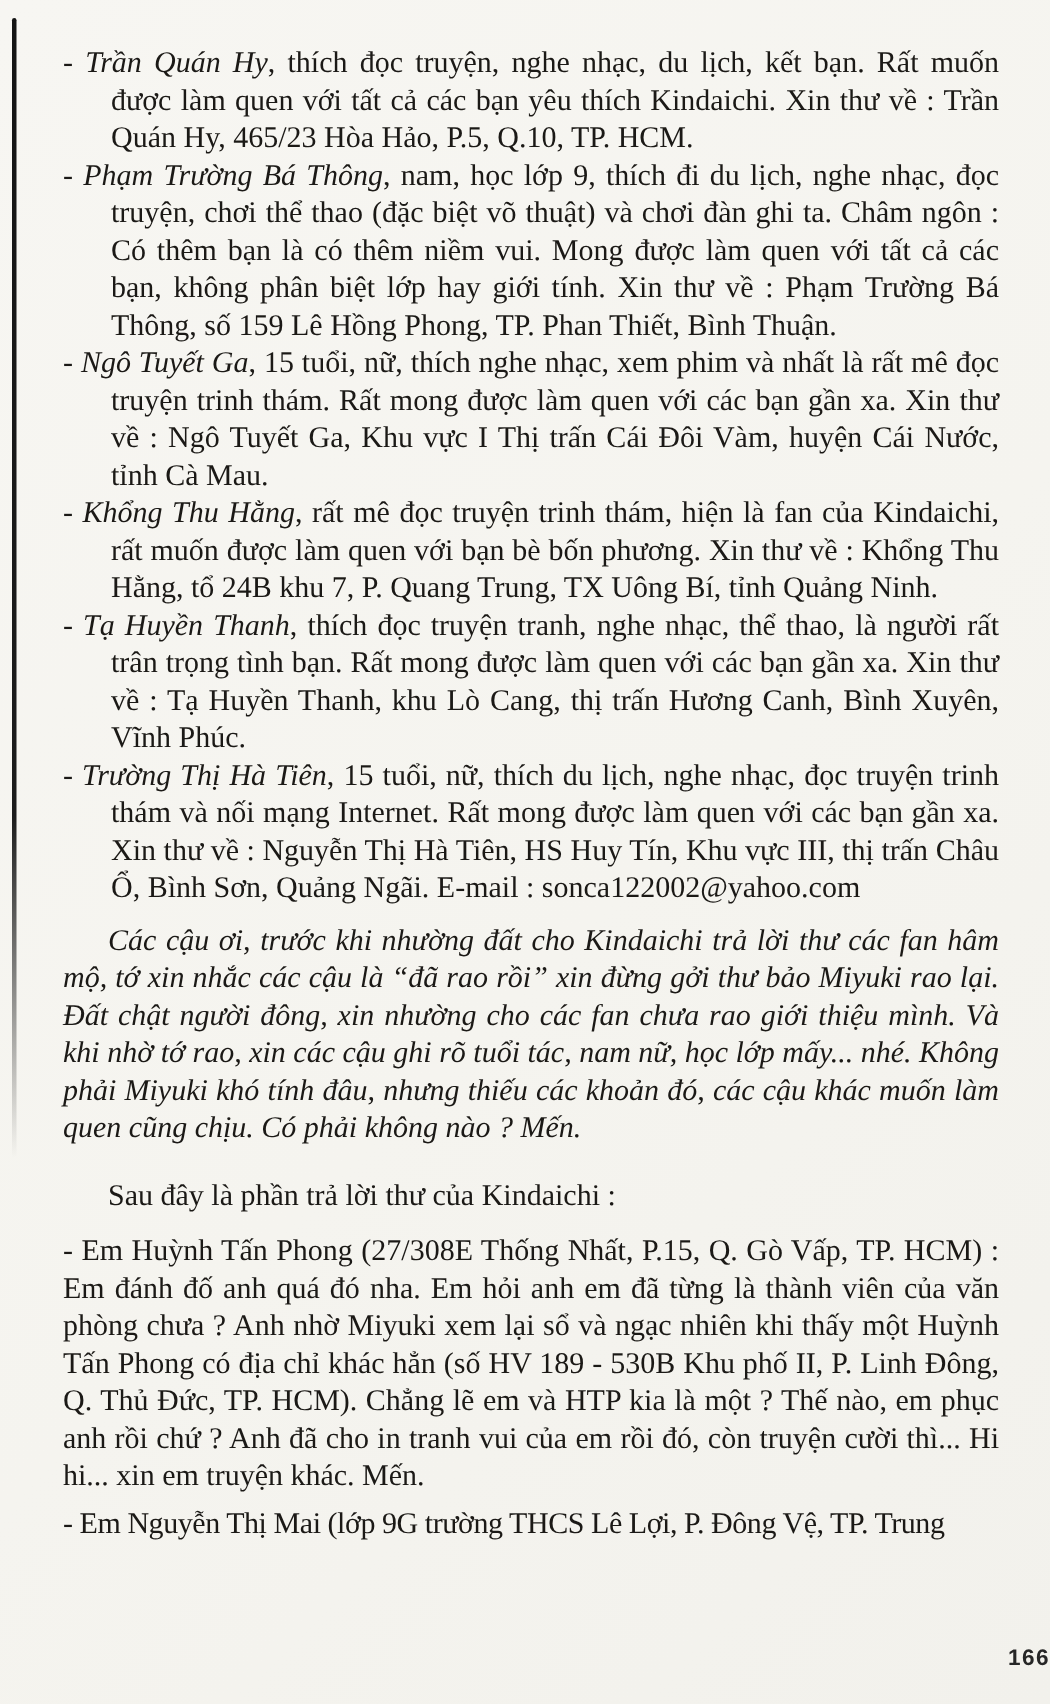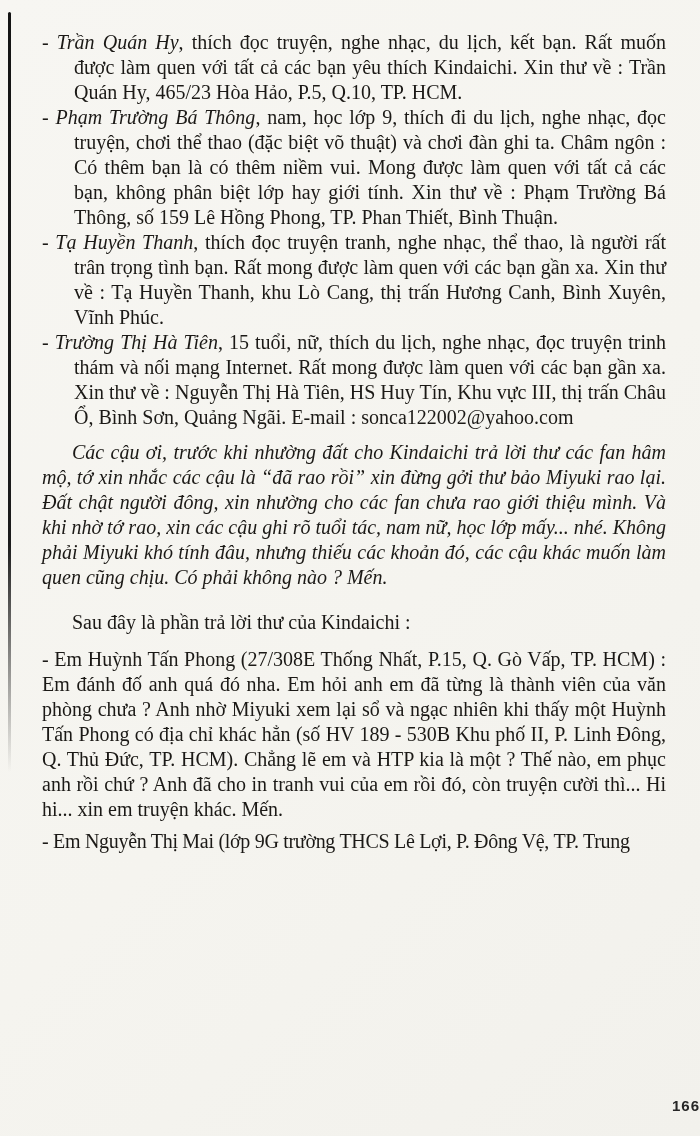--- a/index.html
+++ b/index.html
@@ -58,20 +58,22 @@
 <body>
 
 <div class="page">
   <div class="spine-line"></div>
 
   <div class="content">
 
     <div>
       <p class="entry"><span class="pen-name">- Trần Quán Hy</span><span>, thích đọc truyện, nghe nhạc, du lịch, kết bạn. Rất muốn được làm quen với tất cả các bạn yêu thích Kindaichi. Xin thư về : Trần Quán Hy, 465/23 Hòa Hảo, P.5, Q.10, TP. HCM.</span></p>
       <p class="entry"><span class="pen-name">- Phạm Trường Bá Thông</span><span>, nam, học lớp 9, thích đi du lịch, nghe nhạc, đọc truyện, chơi thể thao (đặc biệt võ thuật) và chơi đàn ghi ta. Châm ngôn : Có thêm bạn là có thêm niềm vui. Mong được làm quen với tất cả các bạn, không phân biệt lớp hay giới tính. Xin thư về : Phạm Trường Bá Thông, số 159 Lê Hồng Phong, TP. Phan Thiết, Bình Thuận.</span></p>
+      <p class="entry"><span class="pen-name">- Ngô Tuyết Ga</span><span>, 15 tuổi, nữ, thích nghe nhạc, xem phim và nhất là rất mê đọc truyện trinh thám. Rất mong được làm quen với các bạn gần xa. Xin thư về : Ngô Tuyết Ga, Khu vực I Thị trấn Cái Đôi Vàm, huyện Cái Nước, tỉnh Cà Mau.</span></p>
+      <p class="entry"><span class="pen-name">- Khổng Thu Hằng</span><span>, rất mê đọc truyện trinh thám, hiện là fan của Kindaichi, rất muốn được làm quen với bạn bè bốn phương. Xin thư về : Khổng Thu Hằng, tổ 24B khu 7, P. Quang Trung, TX Uông Bí, tỉnh Quảng Ninh.</span></p>
       <p class="entry"><span class="pen-name">- Tạ Huyền Thanh</span><span>, thích đọc truyện tranh, nghe nhạc, thể thao, là người rất trân trọng tình bạn. Rất mong được làm quen với các bạn gần xa. Xin thư về : Tạ Huyền Thanh, khu Lò Cang, thị trấn Hương Canh, Bình Xuyên, Vĩnh Phúc.</span></p>
       <p class="entry"><span class="pen-name">- Trường Thị Hà Tiên</span><span>, 15 tuổi, nữ, thích du lịch, nghe nhạc, đọc truyện trinh thám và nối mạng Internet. Rất mong được làm quen với các bạn gần xa. Xin thư về : Nguyễn Thị Hà Tiên, HS Huy Tín, Khu vực III, thị trấn Châu Ổ, Bình Sơn, Quảng Ngãi. E-mail : sonca122002@yahoo.com</span></p>
     </div>
 
     <p class="note">Các cậu ơi, trước khi nhường đất cho Kindaichi trả lời thư các fan hâm mộ, tớ xin nhắc các cậu là “đã rao rồi” xin đừng gởi thư bảo Miyuki rao lại. Đất chật người đông, xin nhường cho các fan chưa rao giới thiệu mình. Và khi nhờ tớ rao, xin các cậu ghi rõ tuổi tác, nam nữ, học lớp mấy... nhé. Không phải Miyuki khó tính đâu, nhưng thiếu các khoản đó, các cậu khác muốn làm quen cũng chịu. Có phải không nào ? Mến.</p>
 
     <p class="intro">Sau đây là phần trả lời thư của Kindaichi :</p>
 
     <p class="reply">- Em Huỳnh Tấn Phong (27/308E Thống Nhất, P.15, Q. Gò Vấp, TP. HCM) : Em đánh đố anh quá đó nha. Em hỏi anh em đã từng là thành viên của văn phòng chưa ? Anh nhờ Miyuki xem lại sổ và ngạc nhiên khi thấy một Huỳnh Tấn Phong có địa chỉ khác hẳn (số HV 189 - 530B Khu phố II, P. Linh Đông, Q. Thủ Đức, TP. HCM). Chẳng lẽ em và HTP kia là một ? Thế nào, em phục anh rồi chứ ? Anh đã cho in tranh vui của em rồi đó, còn truyện cười thì... Hi hi... xin em truyện khác. Mến.</p>
     <p class="reply cut">- Em Nguyễn Thị Mai (lớp 9G trường THCS Lê Lợi, P. Đông Vệ, TP. Trung</p>

